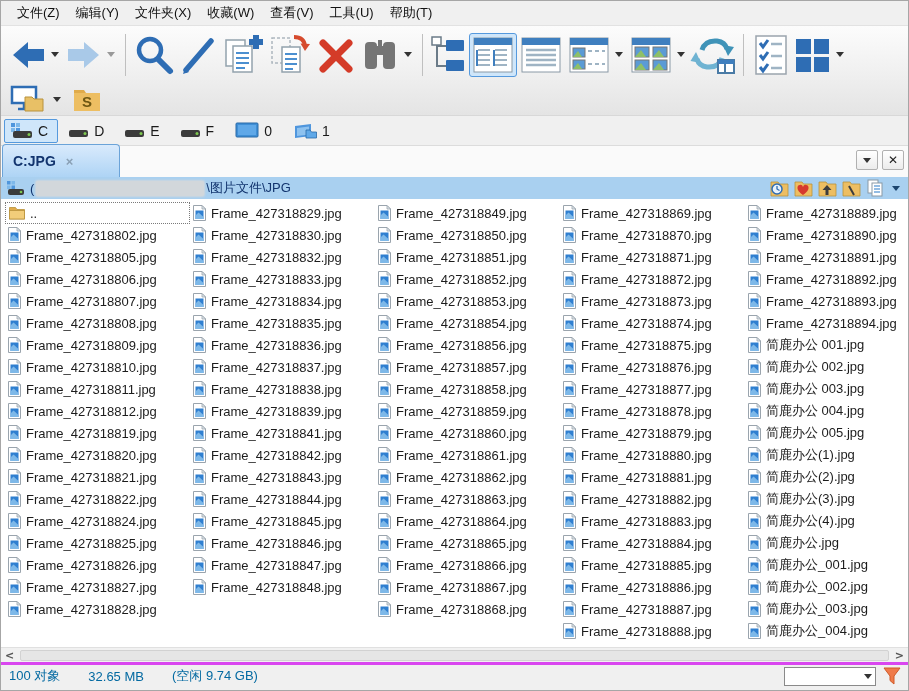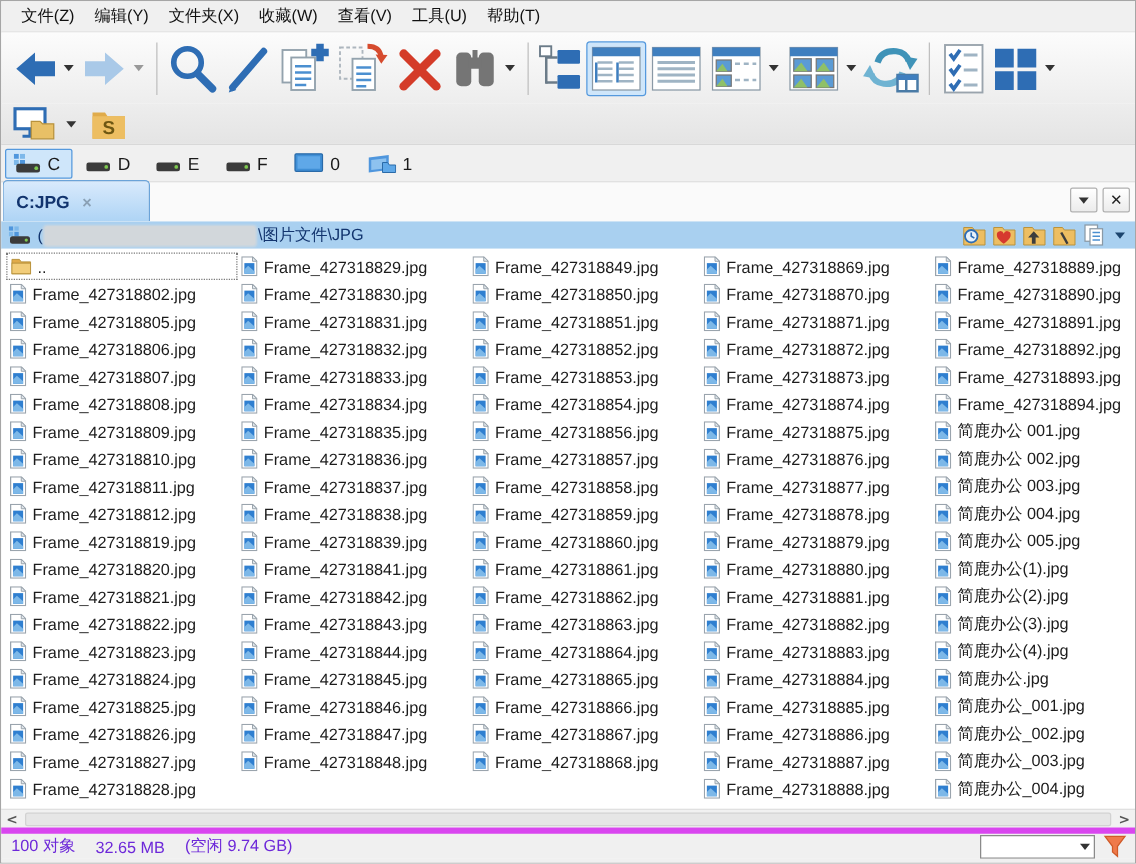--- a/index.html
+++ b/index.html
@@ -46,21 +46,21 @@
   .fitem.parent { border:1px dotted #7a7a7a; }
   .flabel { overflow:hidden; text-overflow:clip; }
   .fitem svg { flex:0 0 auto; }
 
   
   .hscroll { height:15px; background:#f1f1f1; border-top:1px solid #e0e0e0; display:flex; align-items:center; justify-content:space-between; padding:0 4px; flex:0 0 auto; font-size:11px; color:#555; }
   .hs-arrow { font-weight:bold; font-family:"DejaVu Sans",sans-serif; }
   .hs-thumb { flex:1; height:11px; margin:0 6px; background:#e6e6e6; border:1px solid #d2d2d2; border-radius:2px; }
 
   
-  .statusbar { height:25px; background:#f0f0f0; border-top:5px solid #d946ef; display:flex; align-items:center; padding:0 6px 0 8px; font-size:13px; color:#6d28d9; gap:16px; flex:0 0 auto; }
+  .statusbar { height:25px; background:#f0f0f0; border-top:3px solid #d946ef; display:flex; align-items:center; padding:0 6px 0 8px; font-size:13px; color:#0369a1; gap:28px; flex:0 0 auto; }
   .status-right { margin-left:auto; display:flex; align-items:center; gap:6px; }
   .combo { width:92px; height:19px; background:#fff; border:1px solid #8a8a8a; display:flex; align-items:center; justify-content:flex-end; padding-right:3px; }
   .combo .caret { border-top-color:#333; margin:0; }
   .bottomstrip { height:3px; background:#f0f0f0; flex:0 0 auto; }
 </style>
 </head>
 <body>
 
 <div class="window">
 
@@ -511,29 +511,20 @@
           </svg>
           <span class="flabel">Frame_427318822.jpg</span>
         </div>
         <div class="fitem">
           <svg width="13" height="16" viewBox="0 0 13 16">
             <path d="M0.5 0.5 h8.5 l3.5 3.5 v11.5 h-12 z" fill="#fff" stroke="#9aa4ad"></path>
             <path d="M9 0.5 l3.5 3.5 h-3.5 z" fill="#e2e8ed" stroke="#9aa4ad" stroke-width="0.8"></path>
             <rect x="2.5" y="5.5" width="8" height="8.5" fill="#2f7fd0"></rect>
             <path d="M2.5 10.5 l3 -3 5 4.5 v2 h-8 z" fill="#7db8e8"></path>
           </svg>
-          <span class="flabel">Frame_427318823.jpg</span>
-        </div>
-        <div class="fitem">
-          <svg width="13" height="16" viewBox="0 0 13 16">
-            <path d="M0.5 0.5 h8.5 l3.5 3.5 v11.5 h-12 z" fill="#fff" stroke="#9aa4ad"></path>
-            <path d="M9 0.5 l3.5 3.5 h-3.5 z" fill="#e2e8ed" stroke="#9aa4ad" stroke-width="0.8"></path>
-            <rect x="2.5" y="5.5" width="8" height="8.5" fill="#2f7fd0"></rect>
-            <path d="M2.5 10.5 l3 -3 5 4.5 v2 h-8 z" fill="#7db8e8"></path>
-          </svg>
           <span class="flabel">Frame_427318824.jpg</span>
         </div>
         <div class="fitem">
           <svg width="13" height="16" viewBox="0 0 13 16">
             <path d="M0.5 0.5 h8.5 l3.5 3.5 v11.5 h-12 z" fill="#fff" stroke="#9aa4ad"></path>
             <path d="M9 0.5 l3.5 3.5 h-3.5 z" fill="#e2e8ed" stroke="#9aa4ad" stroke-width="0.8"></path>
             <rect x="2.5" y="5.5" width="8" height="8.5" fill="#2f7fd0"></rect>
             <path d="M2.5 10.5 l3 -3 5 4.5 v2 h-8 z" fill="#7db8e8"></path>
           </svg>
           <span class="flabel">Frame_427318825.jpg</span>
@@ -577,29 +568,20 @@
           <span class="flabel">Frame_427318829.jpg</span>
         </div>
         <div class="fitem">
           <svg width="13" height="16" viewBox="0 0 13 16">
             <path d="M0.5 0.5 h8.5 l3.5 3.5 v11.5 h-12 z" fill="#fff" stroke="#9aa4ad"></path>
             <path d="M9 0.5 l3.5 3.5 h-3.5 z" fill="#e2e8ed" stroke="#9aa4ad" stroke-width="0.8"></path>
             <rect x="2.5" y="5.5" width="8" height="8.5" fill="#2f7fd0"></rect>
             <path d="M2.5 10.5 l3 -3 5 4.5 v2 h-8 z" fill="#7db8e8"></path>
           </svg>
           <span class="flabel">Frame_427318830.jpg</span>
-        </div>
-        <div class="fitem">
-          <svg width="13" height="16" viewBox="0 0 13 16">
-            <path d="M0.5 0.5 h8.5 l3.5 3.5 v11.5 h-12 z" fill="#fff" stroke="#9aa4ad"></path>
-            <path d="M9 0.5 l3.5 3.5 h-3.5 z" fill="#e2e8ed" stroke="#9aa4ad" stroke-width="0.8"></path>
-            <rect x="2.5" y="5.5" width="8" height="8.5" fill="#2f7fd0"></rect>
-            <path d="M2.5 10.5 l3 -3 5 4.5 v2 h-8 z" fill="#7db8e8"></path>
-          </svg>
-          <span class="flabel">Frame_427318831.jpg</span>
         </div>
         <div class="fitem">
           <svg width="13" height="16" viewBox="0 0 13 16">
             <path d="M0.5 0.5 h8.5 l3.5 3.5 v11.5 h-12 z" fill="#fff" stroke="#9aa4ad"></path>
             <path d="M9 0.5 l3.5 3.5 h-3.5 z" fill="#e2e8ed" stroke="#9aa4ad" stroke-width="0.8"></path>
             <rect x="2.5" y="5.5" width="8" height="8.5" fill="#2f7fd0"></rect>
             <path d="M2.5 10.5 l3 -3 5 4.5 v2 h-8 z" fill="#7db8e8"></path>
           </svg>
           <span class="flabel">Frame_427318832.jpg</span>
         </div>

